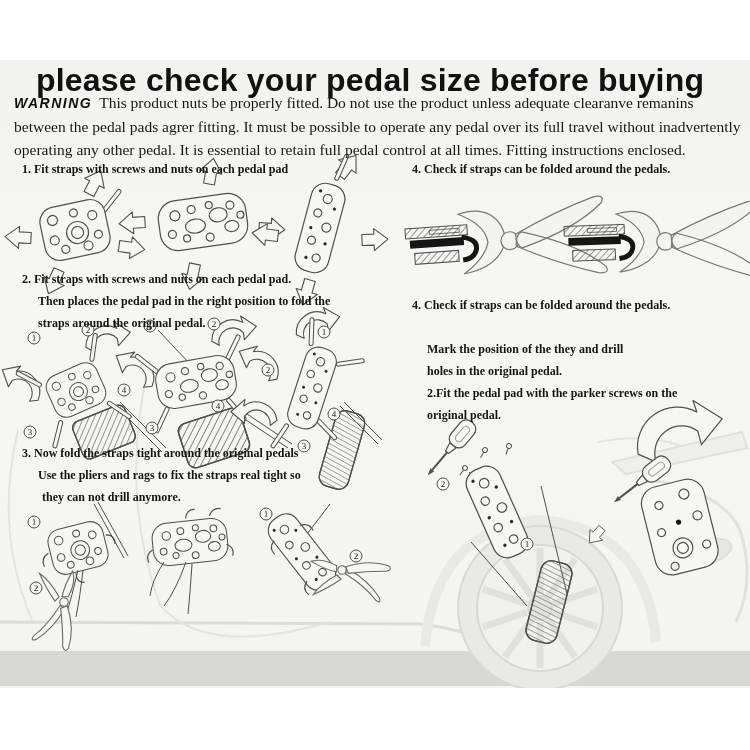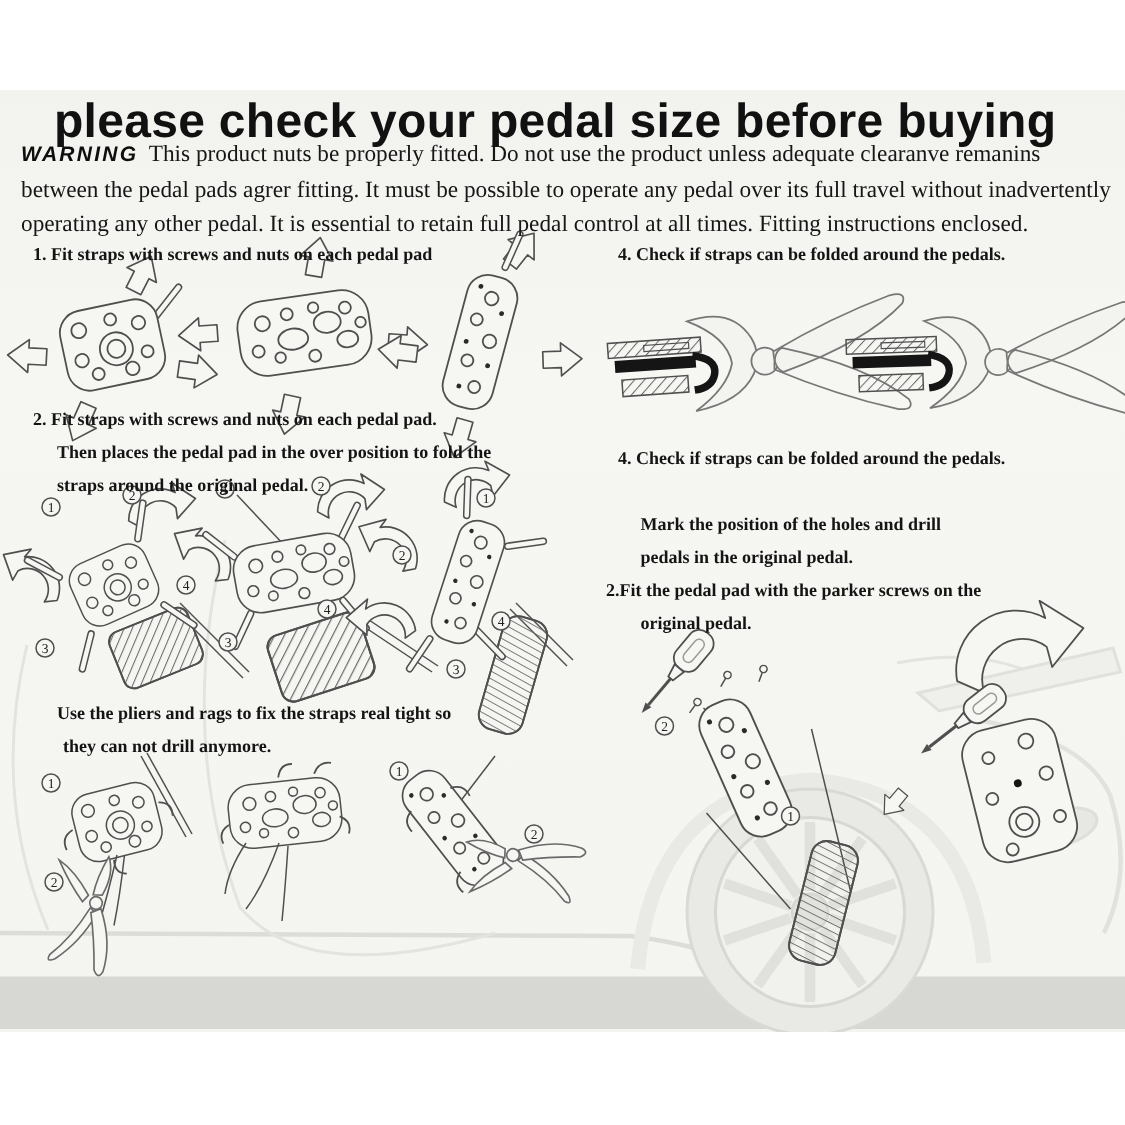--- a/index.html
+++ b/index.html
@@ -385,27 +385,28 @@
 
     <div class="txt warn" style="left:14px;top:34px;">
       <span class="wlabel">WARNING</span><span>This product nuts be properly fitted. Do not use the product unless adequate clearanve remanins</span>
     </div>
     <div class="txt warn" style="left:14px;top:58px;">between the pedal pads agrer fitting.  It must be possible to operate any pedal over its full travel without inadvertently</div>
     <div class="txt warn" style="left:14px;top:81px;">operating any other pedal.  It is essential to retain full pedal control at all times. Fitting instructions enclosed.</div>
 
     <div class="txt step" style="left:22px;top:102px;">1. Fit straps with screws and nuts on each pedal pad</div>
 
     <div class="txt step" style="left:22px;top:212px;">2. Fit straps with screws and nuts on each pedal pad.</div>
-    <div class="txt step" style="left:38px;top:234px;">Then places the pedal pad in the over position to fold the</div>
+    <div class="txt step" style="left:38px;top:234px;">Then places the pedal pad in the right position to fold the</div>
     <div class="txt step" style="left:38px;top:256px;">straps around the original pedal.</div>
 
+    <div class="txt step" style="left:22px;top:386px;">3. Now fold the straps tight around the original pedals</div>
     <div class="txt step" style="left:38px;top:408px;">Use the pliers and rags to fix the straps real tight so</div>
     <div class="txt step" style="left:42px;top:430px;">they can not drill anymore.</div>
 
     <div class="txt step" style="left:412px;top:102px;">4. Check if straps can be folded around the pedals.</div>
 
     <div class="txt step" style="left:412px;top:238px;">4. Check if straps can be folded around the pedals.</div>
-    <div class="txt step" style="left:427px;top:282px;">Mark the position of the holes and drill</div>
-    <div class="txt step" style="left:427px;top:304px;">pedals in the original pedal.</div>
-    <div class="txt step" style="left:404px;top:326px;">2.Fit the pedal pad with the parker screws on the</div>
+    <div class="txt step" style="left:427px;top:282px;">Mark the position of the they and drill</div>
+    <div class="txt step" style="left:427px;top:304px;">holes in the original pedal.</div>
+    <div class="txt step" style="left:427px;top:326px;">2.Fit the pedal pad with the parker screws on the</div>
     <div class="txt step" style="left:427px;top:348px;">original pedal.</div>
   </div>
 </div>
 
 </body></html>

